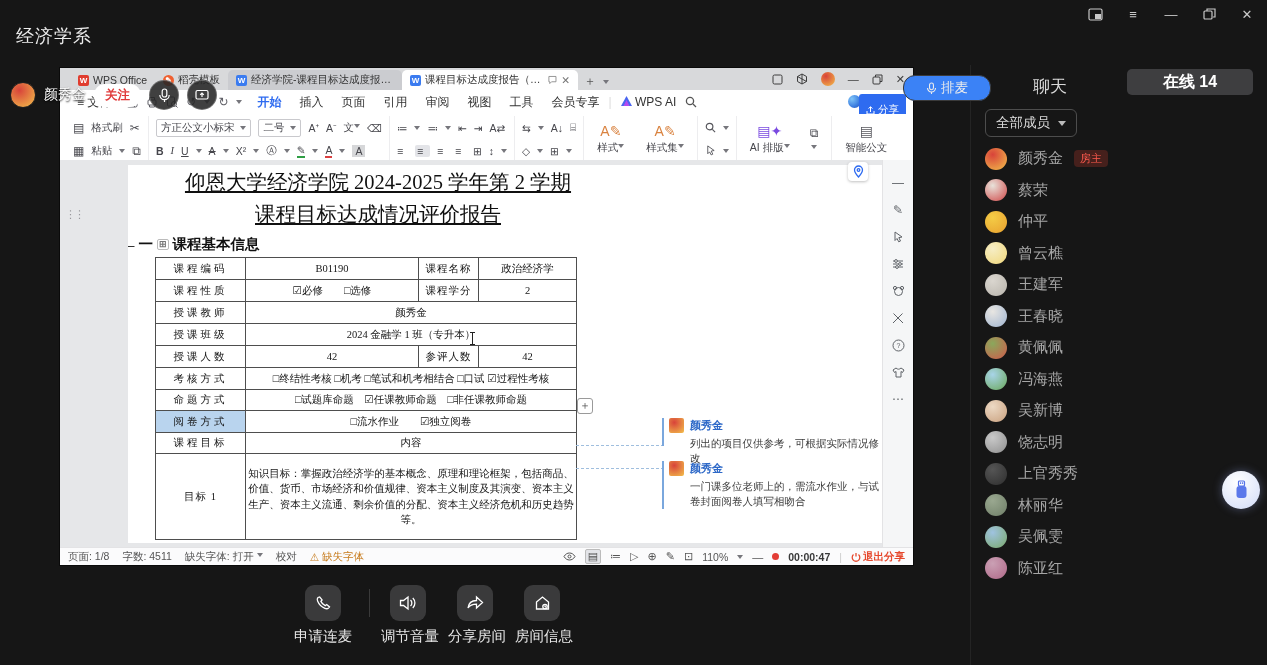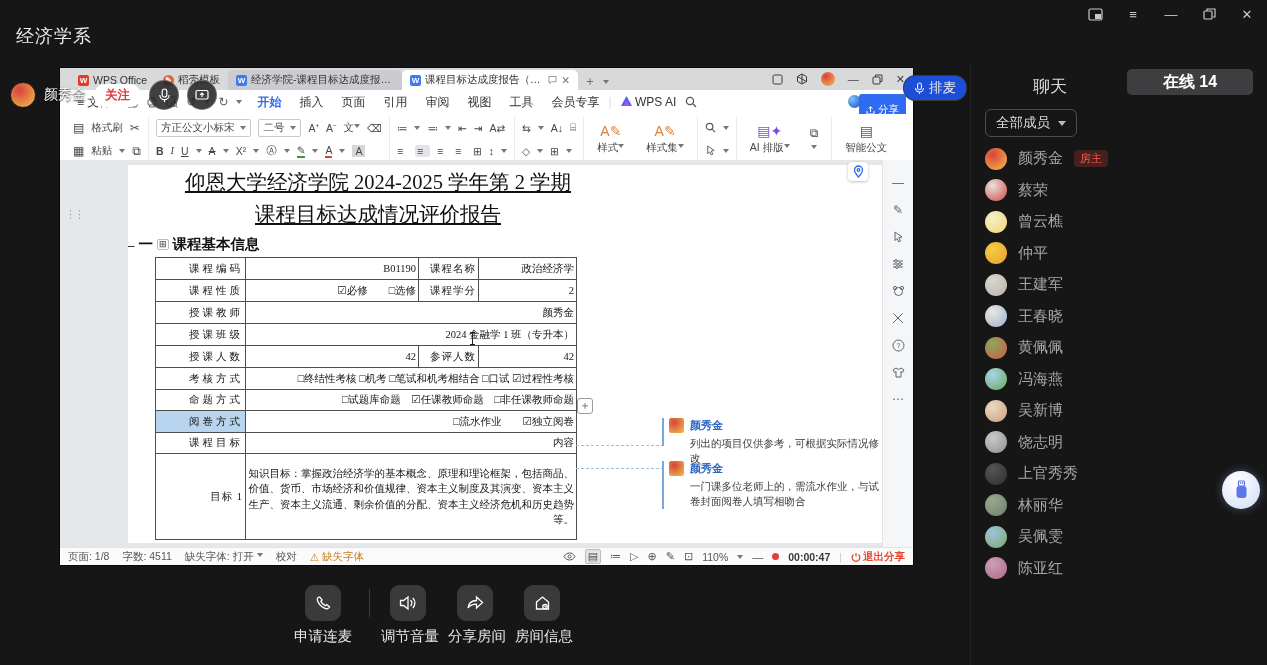--- a/index.html
+++ b/index.html
@@ -50,21 +50,21 @@
   .gutter-dots{position:absolute;left:5px;top:48px;color:#98989c;font-size:11px;letter-spacing:-2px;}
   .page{position:absolute;left:68px;top:5px;width:755px;height:378px;background:#fff;overflow:hidden;
         font-family:"Liberation Serif","DejaVu Serif",serif;color:#1b1b1b;}
   .doc-head{position:absolute;left:25px;top:1px;width:450px;text-align:center;font-size:20.5px;line-height:32px;color:#101010;text-decoration:underline;}
   .sec-head{position:absolute;left:-8px;top:70px;display:flex;align-items:center;gap:4px;
             font-family:"Liberation Sans",sans-serif;font-weight:bold;font-size:14.5px;color:#111;}
   .sec-head .minus{font-weight:normal;color:#333;}
   .sec-head .grid{font-size:9px;color:#777;border:1px solid #bbb;border-radius:2px;padding:0 1px;line-height:9px;}
   table.doc{position:absolute;left:27px;top:92px;border-collapse:collapse;table-layout:fixed;width:421px;
             font-size:10.5px;color:#161616;}
-  table.doc td{border:1px solid #4e4e4e;text-align:right;vertical-align:middle;padding:0 2px;overflow:hidden;}
+  table.doc td{border:1px solid #4e4e4e;text-align:center;vertical-align:middle;padding:0 2px;overflow:hidden;}
   td.lbl{letter-spacing:3px;}
   td.hl{background:#b9d4ee;}
   tr.h22{height:22px}tr.h21{height:21px}tr.h38{height:38px}
   tr.hbig{height:86px}
   td.goal-text{text-align:left;padding:4px 7px;line-height:15.5px;vertical-align:top;}
   .twoline{line-height:15px;font-size:10.3px;}
   .ibeam{position:absolute;left:344px;top:167px;width:1px;height:13px;background:#222;}
   .ibeam::before,.ibeam::after{content:"";position:absolute;left:-2px;width:5px;height:1px;background:#222;}
   .ibeam::after{bottom:0;}
   .plusbtn{position:absolute;left:449px;top:233px;width:14px;height:14px;border:1px solid #9a9a9a;border-radius:3px;
@@ -91,22 +91,22 @@
   .recdot{width:7px;height:7px;border-radius:50%;background:#e33d36;}
   .rectime{font-weight:bold;color:#3a3a3a;}
   .exit-share{color:#e6492e;font-weight:bold;display:flex;align-items:center;gap:2px;}
   
   .presenter{left:10px;top:80px;display:flex;align-items:center;gap:8px;z-index:30;}
   .p-avatar{width:24px;height:24px;border-radius:50%;background:radial-gradient(circle at 35% 30%,#d8433a,#f3c04b);border:1px solid #222;}
   .p-name{color:#fff;font-size:14px;text-shadow:0 1px 2px #000;}
   .follow{background:#fff;color:#e03a3a;font-size:12.5px;font-weight:bold;border-radius:11px;padding:3px 11px;}
   .round-btn{width:28px;height:28px;border-radius:50%;background:rgba(38,38,38,.88);border:1px solid rgba(255,255,255,.25);
              display:flex;align-items:center;justify-content:center;}
-  .paimai{left:903px;top:75px;height:24px;background:#1d4ed8;border:1px solid #3a3a3a;border-radius:12px;color:#ececec;
-          font-size:13.5px;display:flex;align-items:center;gap:4px;padding:0 10px;z-index:30;}
+  .paimai{left:903px;top:75px;height:24px;background:#3b82f6;border:1px solid #3a3a3a;border-radius:12px;color:#ececec;
+          font-size:13.5px;display:flex;align-items:center;gap:4px;padding:0 22px;z-index:30;}
   
   .panel{left:970px;top:65px;right:0;bottom:0;position:absolute;border-left:1px solid #242424;}
   .tab-chat{position:absolute;left:62px;top:10px;font-size:17px;color:#d9d9d9;}
   .tab-online{position:absolute;right:14px;top:4px;width:126px;height:26px;background:#3e3e40;border-radius:5px;
               color:#fff;font-size:16px;font-weight:bold;display:flex;align-items:center;justify-content:center;}
   .filter{position:absolute;left:14px;top:44px;border:1px solid #4d4d4d;border-radius:6px;color:#dcdcdc;
           font-size:13.5px;padding:4px 10px;display:flex;align-items:center;gap:8px;}
   .fcar{width:0;height:0;border:4px solid transparent;border-top:5px solid #bbb;margin-top:4px;}
   .members{position:absolute;left:14px;top:78px;right:6px;}
   .member{display:flex;align-items:center;gap:11px;height:31.5px;}
@@ -588,28 +588,28 @@
     <span class="m-badge">房主</span>
   </div>
 
   <div class="member">
     <span class="m-avatar" style="background: radial-gradient(circle at 35% 30%, rgb(232, 226, 218), rgb(208, 72, 72));"></span>
     <span class="m-name">蔡荣</span>
 
   </div>
 
   <div class="member">
+    <span class="m-avatar" style="background: radial-gradient(circle at 35% 30%, rgb(244, 204, 70), rgb(232, 160, 46));"></span>
+    <span class="m-name">仲平</span>
+
+  </div>
+
+  <div class="member">
     <span class="m-avatar" style="background: radial-gradient(circle at 35% 30%, rgb(246, 238, 198), rgb(240, 215, 122));"></span>
     <span class="m-name">曾云樵</span>
-
-  </div>
-
-  <div class="member">
-    <span class="m-avatar" style="background: radial-gradient(circle at 35% 30%, rgb(244, 204, 70), rgb(232, 160, 46));"></span>
-    <span class="m-name">仲平</span>
 
   </div>
 
   <div class="member">
     <span class="m-avatar" style="background: radial-gradient(circle at 35% 30%, rgb(218, 214, 207), rgb(184, 180, 172));"></span>
     <span class="m-name">王建军</span>
 
   </div>
 
   <div class="member">

